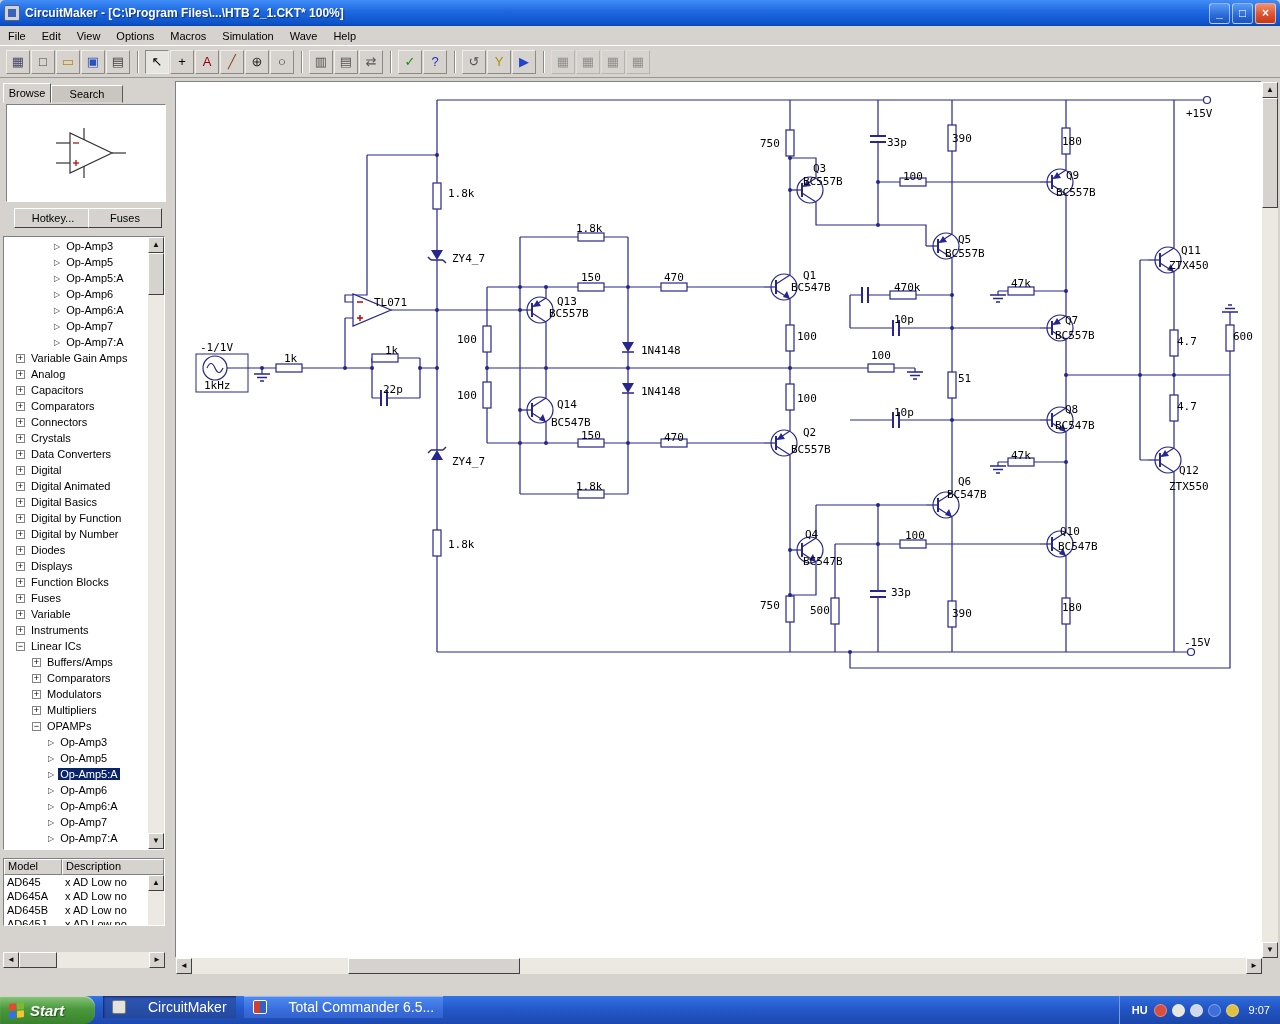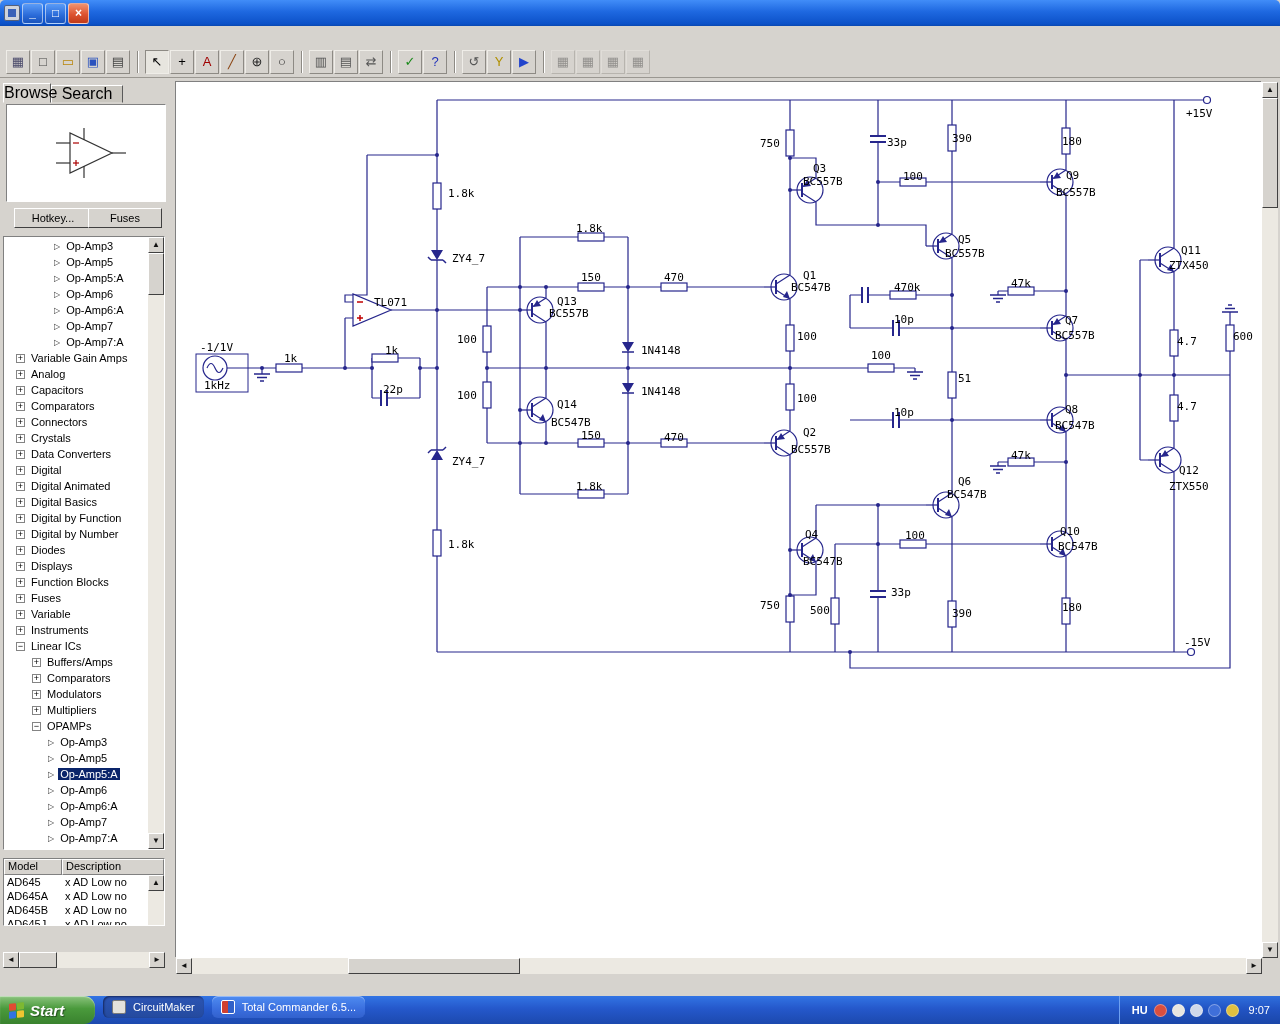--- a/index.html
+++ b/index.html
@@ -20,21 +20,21 @@
   .menu-item{padding:3px 8px}
   
   .toolbar{position:absolute;top:46px;left:0;right:0;height:32px;background:#d6d3ce;display:flex;align-items:center;padding-left:6px;border-bottom:1px solid #9a9791}
   .tb-btn{width:24px;height:24px;display:flex;align-items:center;justify-content:center;font-size:13px;color:#333;background:#d6d3ce;
     border:1px solid;border-color:#efede8 #8d8a84 #8d8a84 #efede8;margin-right:1px;flex:none}
   .tb-btn.active{border-color:#8d8a84 #efede8 #efede8 #8d8a84;background:#e7e5df}
   .tb-btn.disabled{opacity:.42}
   .tb-sep{width:2px;height:22px;border-left:1px solid #8d8a84;border-right:1px solid #fff;margin:0 6px;flex:none}
   
   .sidebar{position:absolute;left:0;top:78px;width:176px;height:918px;background:#d6d3ce}
-  .tab{position:absolute;font-size:16px;text-align:center;border:1px solid;border-color:#fff #5a5a5a #d6d3ce #fff;background:#d6d3ce}
+  .tab{position:absolute;font-size:11px;text-align:center;border:1px solid;border-color:#fff #5a5a5a #d6d3ce #fff;background:#d6d3ce}
   .tab.front{left:3px;top:5px;width:48px;height:20px;line-height:18px;z-index:2}
   .tab.back{left:51px;top:7px;width:72px;height:18px;line-height:16px;background:#c9c6bf;z-index:1}
   .preview{position:absolute;left:6px;top:26px;width:160px;height:98px;background:#fff;border:1px solid;border-color:#808080 #fff #fff #808080;display:flex;align-items:center;justify-content:center}
   .side-btn{position:absolute;top:130px;height:20px;background:#d6d3ce;border:1px solid;border-color:#fff #404040 #404040 #fff;font-size:11px;text-align:center;line-height:18px}
   .side-btn.hot{left:14px;width:78px}
   .side-btn.plc{left:88px;width:74px}
   .tree{position:absolute;left:3px;top:158px;width:162px;height:614px;background:#fff;border:1px solid;border-color:#808080 #fff #fff #808080;overflow:hidden;font-size:11px}
   .tree-inner{position:absolute;left:0;top:1px;right:16px;bottom:0;overflow:hidden}
   .tree-row{height:16px;display:flex;align-items:center;white-space:nowrap}
   .plusbox{width:9px;height:9px;border:1px solid #848484;background:#fff;font-size:9px;line-height:7px;text-align:center;margin-right:4px;flex:none;color:#000}
@@ -62,45 +62,56 @@
   .canvas-vscroll{left:1262px;top:82px;width:16px;height:876px}
   .canvas-hscroll{left:176px;top:958px;width:1086px;height:16px}
   .corner{position:absolute;left:1262px;top:958px;width:16px;height:16px;background:#d6d3ce}
   
   .taskbar{position:absolute;left:0;top:996px;width:1280px;height:28px;display:flex;align-items:flex-start;
     background:linear-gradient(#3274e4,#2558cb 45%,#1c49ae)}
   .start{height:28px;width:95px;border-radius:0 11px 11px 0;display:flex;align-items:center;gap:6px;padding-left:9px;flex:none;
     background:linear-gradient(#8cc47e,#4a9a3c 45%,#39822e);color:#fff;font-weight:bold;font-style:italic;font-size:15px;text-shadow:1px 1px 1px rgba(0,0,0,.45);box-shadow:inset 0 1px 1px rgba(255,255,255,.5)}
   .flag{width:15px;height:15px;display:grid;grid-template-columns:7px 7px;grid-template-rows:7px 7px;gap:1px;transform:skewY(-6deg)}
   .flag span{border-radius:1px}
-  .taskbtn{height:22px;margin-left:8px;padding:0 9px;display:flex;align-items:center;gap:7px;border-radius:6px;color:#fff;font-size:11px;white-space:nowrap;
+  .taskbtn{height:22px;margin-left:8px;padding:0 9px;display:flex;align-items:center;gap:22px;border-radius:0;color:#fff;font-size:14px;white-space:nowrap;
     background:linear-gradient(#4f8cf1,#3a6ede 60%,#3261cd);box-shadow:inset 0 1px 0 rgba(255,255,255,.4)}
   .taskbtn.pressed{background:linear-gradient(#2c55b4,#244a9e);box-shadow:inset 1px 1px 2px rgba(0,0,20,.5)}
   .task-icon{width:14px;height:14px;flex:none;border-radius:2px}
   .task-icon.cm{background:#e4e2dc;border:1px solid #7a7a7a}
   .task-icon.tc{background:linear-gradient(90deg,#d04030 50%,#3060c8 50%);border:1px solid #fff}
   .tray{margin-left:auto;height:28px;display:flex;align-items:center;gap:6px;padding:0 10px 0 12px;
     background:linear-gradient(#2f6fdd,#2254c4 45%,#1a46a8);border-left:1px solid #6ea0f0}
   .lang{color:#fff;font-size:11px;font-weight:bold}
   .tray-ico{width:13px;height:13px;border-radius:50%;border:1px solid rgba(255,255,255,.35)}
   .clock{color:#fff;font-size:11px;margin-left:4px}
 </style>
 </head>
 <body>
 
 <div class="screen">
   <div class="window">
 
     <div class="titlebar">
       <span class="title-icon"></span>
+      <span class="title-text">CircuitMaker - [C:\Program Files\...\HTB 2_1.CKT* 100%]</span>
       <span class="tbtn">_</span>
       <span class="tbtn">□</span>
       <span class="tbtn close">×</span>
     </div>
 
+    <div class="menubar" id="menubar">
+        <span class="menu-item">File</span>
+        <span class="menu-item">Edit</span>
+        <span class="menu-item">View</span>
+        <span class="menu-item">Options</span>
+        <span class="menu-item">Macros</span>
+        <span class="menu-item">Simulation</span>
+        <span class="menu-item">Wave</span>
+        <span class="menu-item">Help</span>
+      </div>
 
     <div class="toolbar" id="toolbar">
         <span class="tb-btn" style="color: rgb(74, 74, 106);">▦</span>
         <span class="tb-btn" style="color: rgb(68, 68, 68);">□</span>
         <span class="tb-btn" style="color: rgb(184, 134, 11);">▭</span>
         <span class="tb-btn" style="color: rgb(42, 82, 190);">▣</span>
         <span class="tb-btn" style="color: rgb(68, 68, 68);">▤</span>
         <span class="tb-sep"></span>
         <span class="tb-btn active" style="color: rgb(0, 0, 0);">↖</span>
         <span class="tb-btn" style="color: rgb(0, 0, 0);">+</span>

